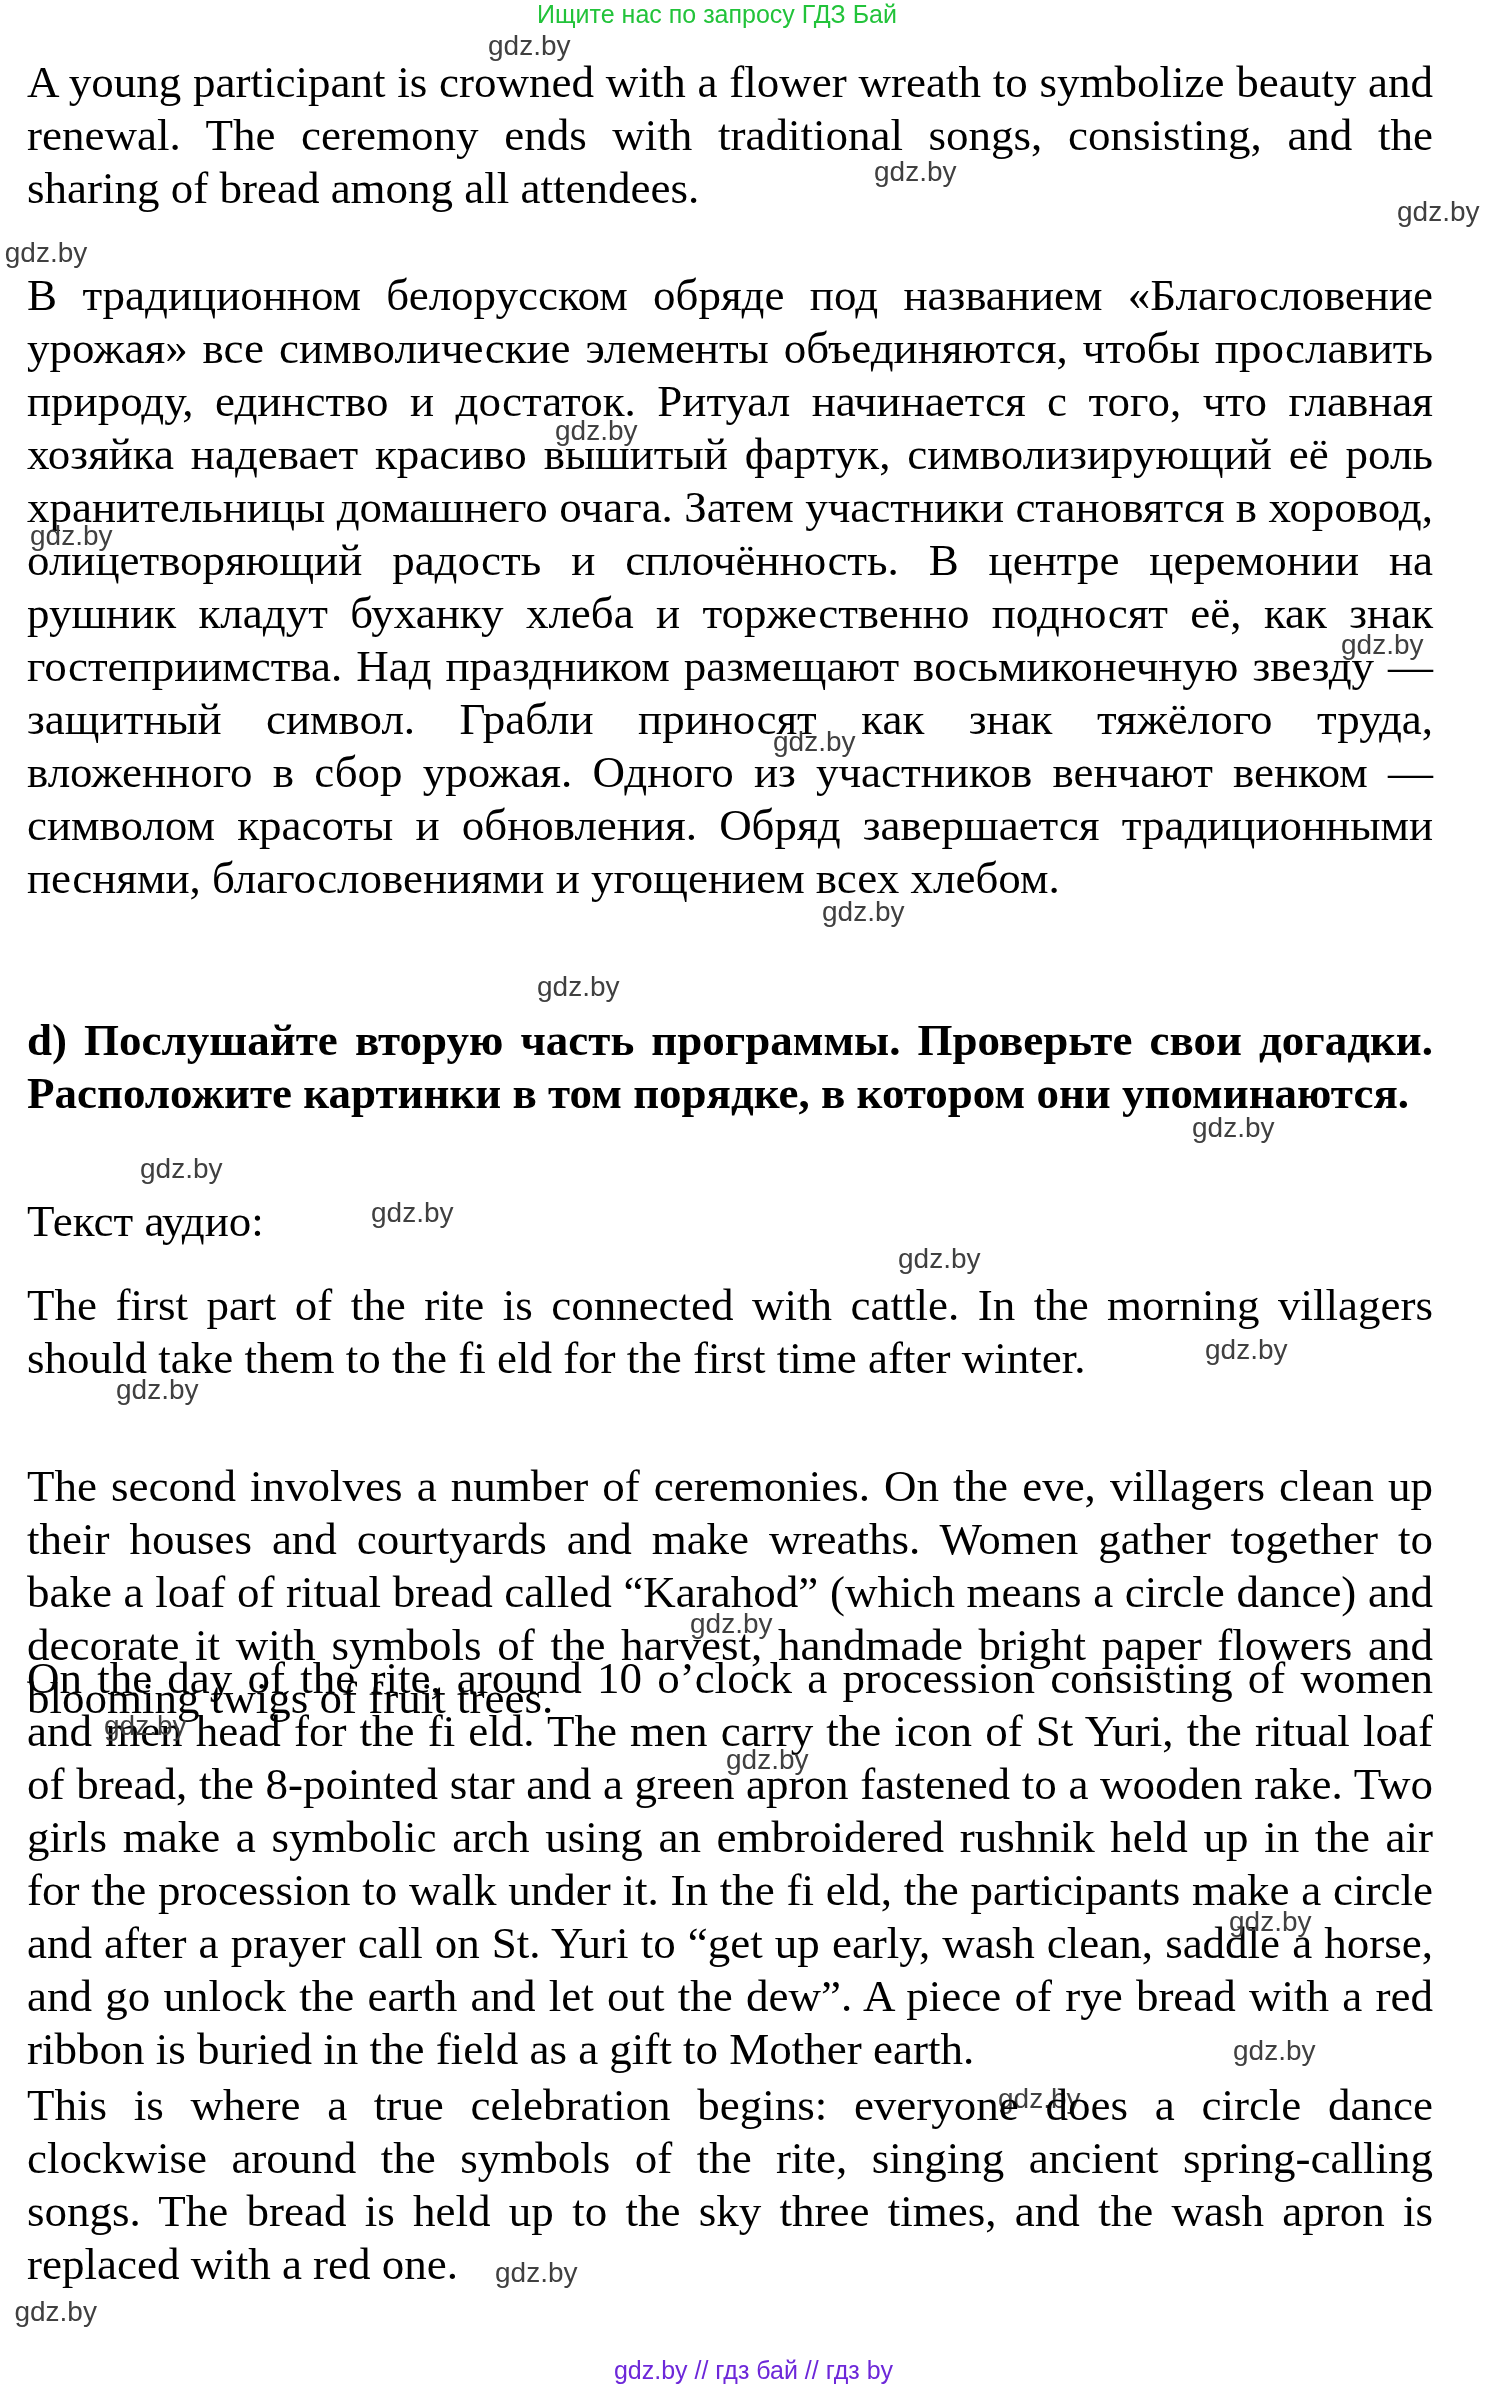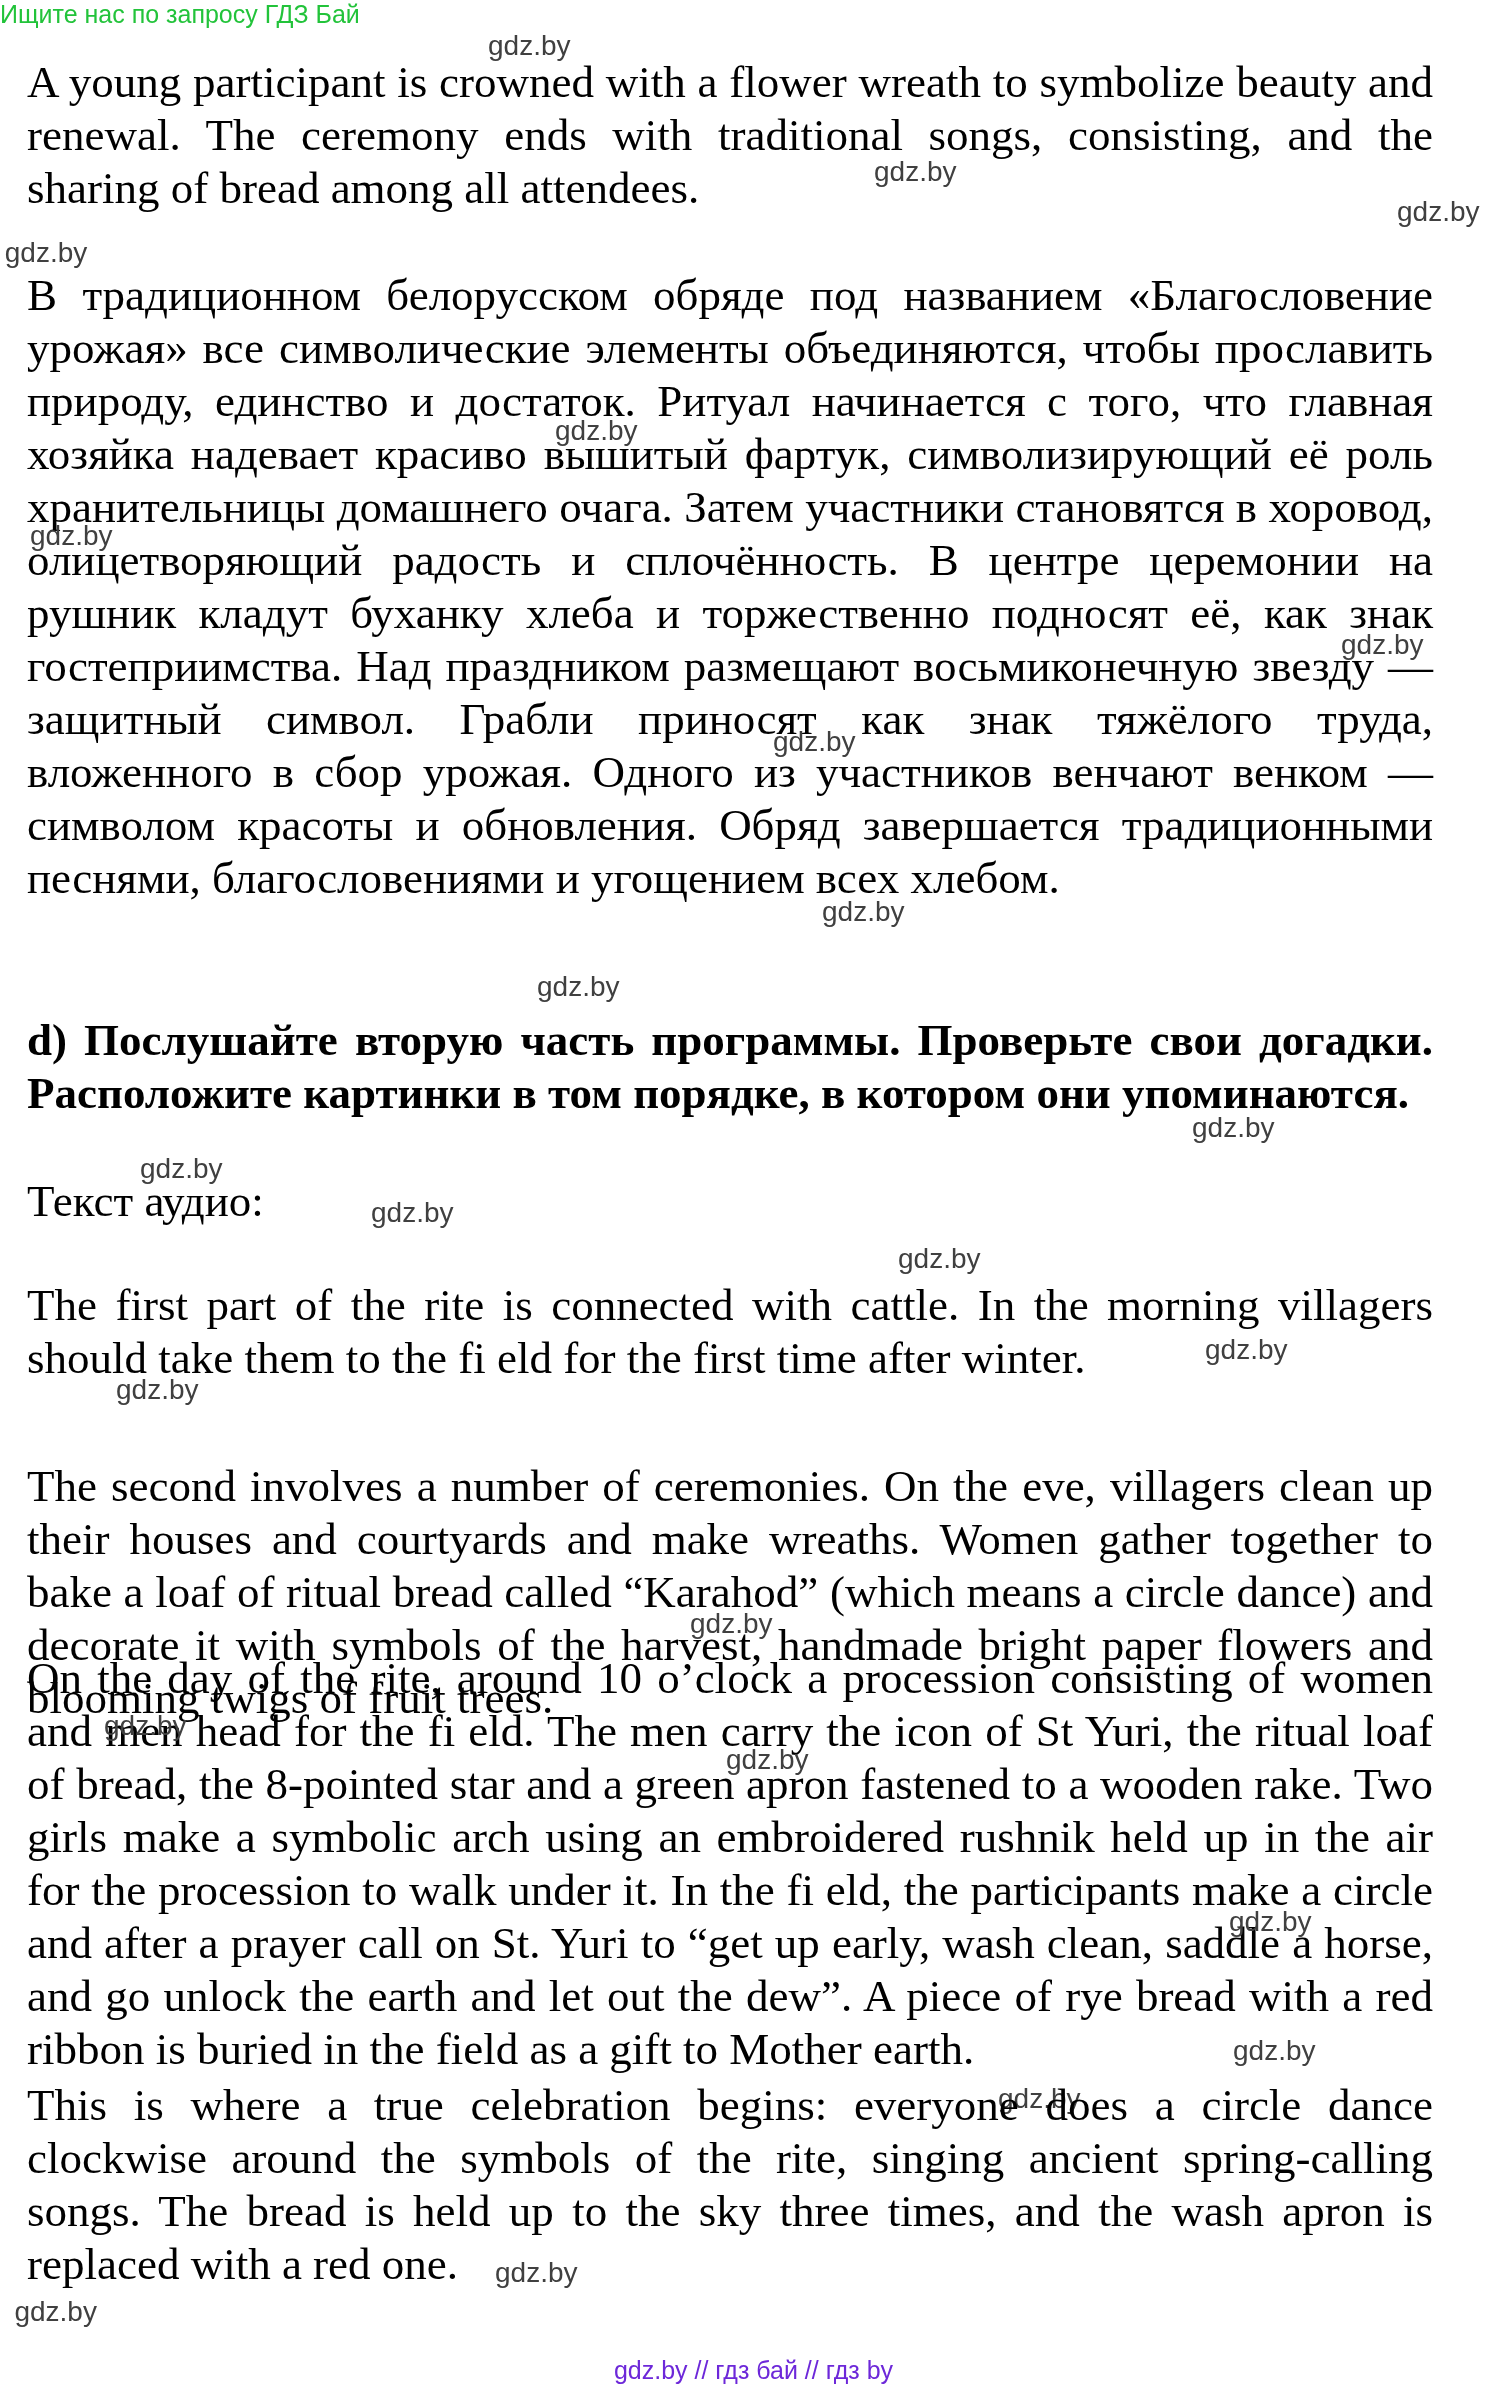--- a/index.html
+++ b/index.html
@@ -1,31 +1,31 @@
 <!DOCTYPE html>
 <html style="font-size:12.8px"><head>
 <meta charset="utf-8">
 <style>
   html, body { margin: 0; padding: 0; background: #ffffff; }
   body { width: 1507px; height: 2401px; position: relative; overflow: hidden; }
   .page { position: absolute; left: 0; top: 0; width: 1507px; height: 2401px; }
   .banner {
-    position: absolute; top: 0; left: 0; width: 1434px; text-align: left;
+    position: absolute; top: 0; left: 0; width: 1434px; text-align: center;
     font-family: "Liberation Sans", sans-serif; font-size: 25px; color: #22c33a; line-height: 29px;
   }
   .footer {
     position: absolute; top: 2356px; left: 0; width: 1507px; text-align: center;
     font-family: "Liberation Sans", sans-serif; font-size: 25px; color: #6d28d9; line-height: 29px;
   }
   .text {
     position: absolute; left: 27px; width: 1406px;
     font-family: "Liberation Serif", serif; font-size: 45px; line-height: 53px; color: #000;
     text-align: justify;
   }
-  .text.left { text-align: left; }
+  .text.left { text-align: left; margin-top: 20px; }
   .wm {
     position: absolute; font-family: "Liberation Sans", sans-serif; font-size: 28px; color: #404040;
     line-height: 24px;
   }
 </style>
 </head>
 <body>
 
 <div class="page">
   <div class="banner">Ищите нас по запросу ГДЗ Бай</div>

